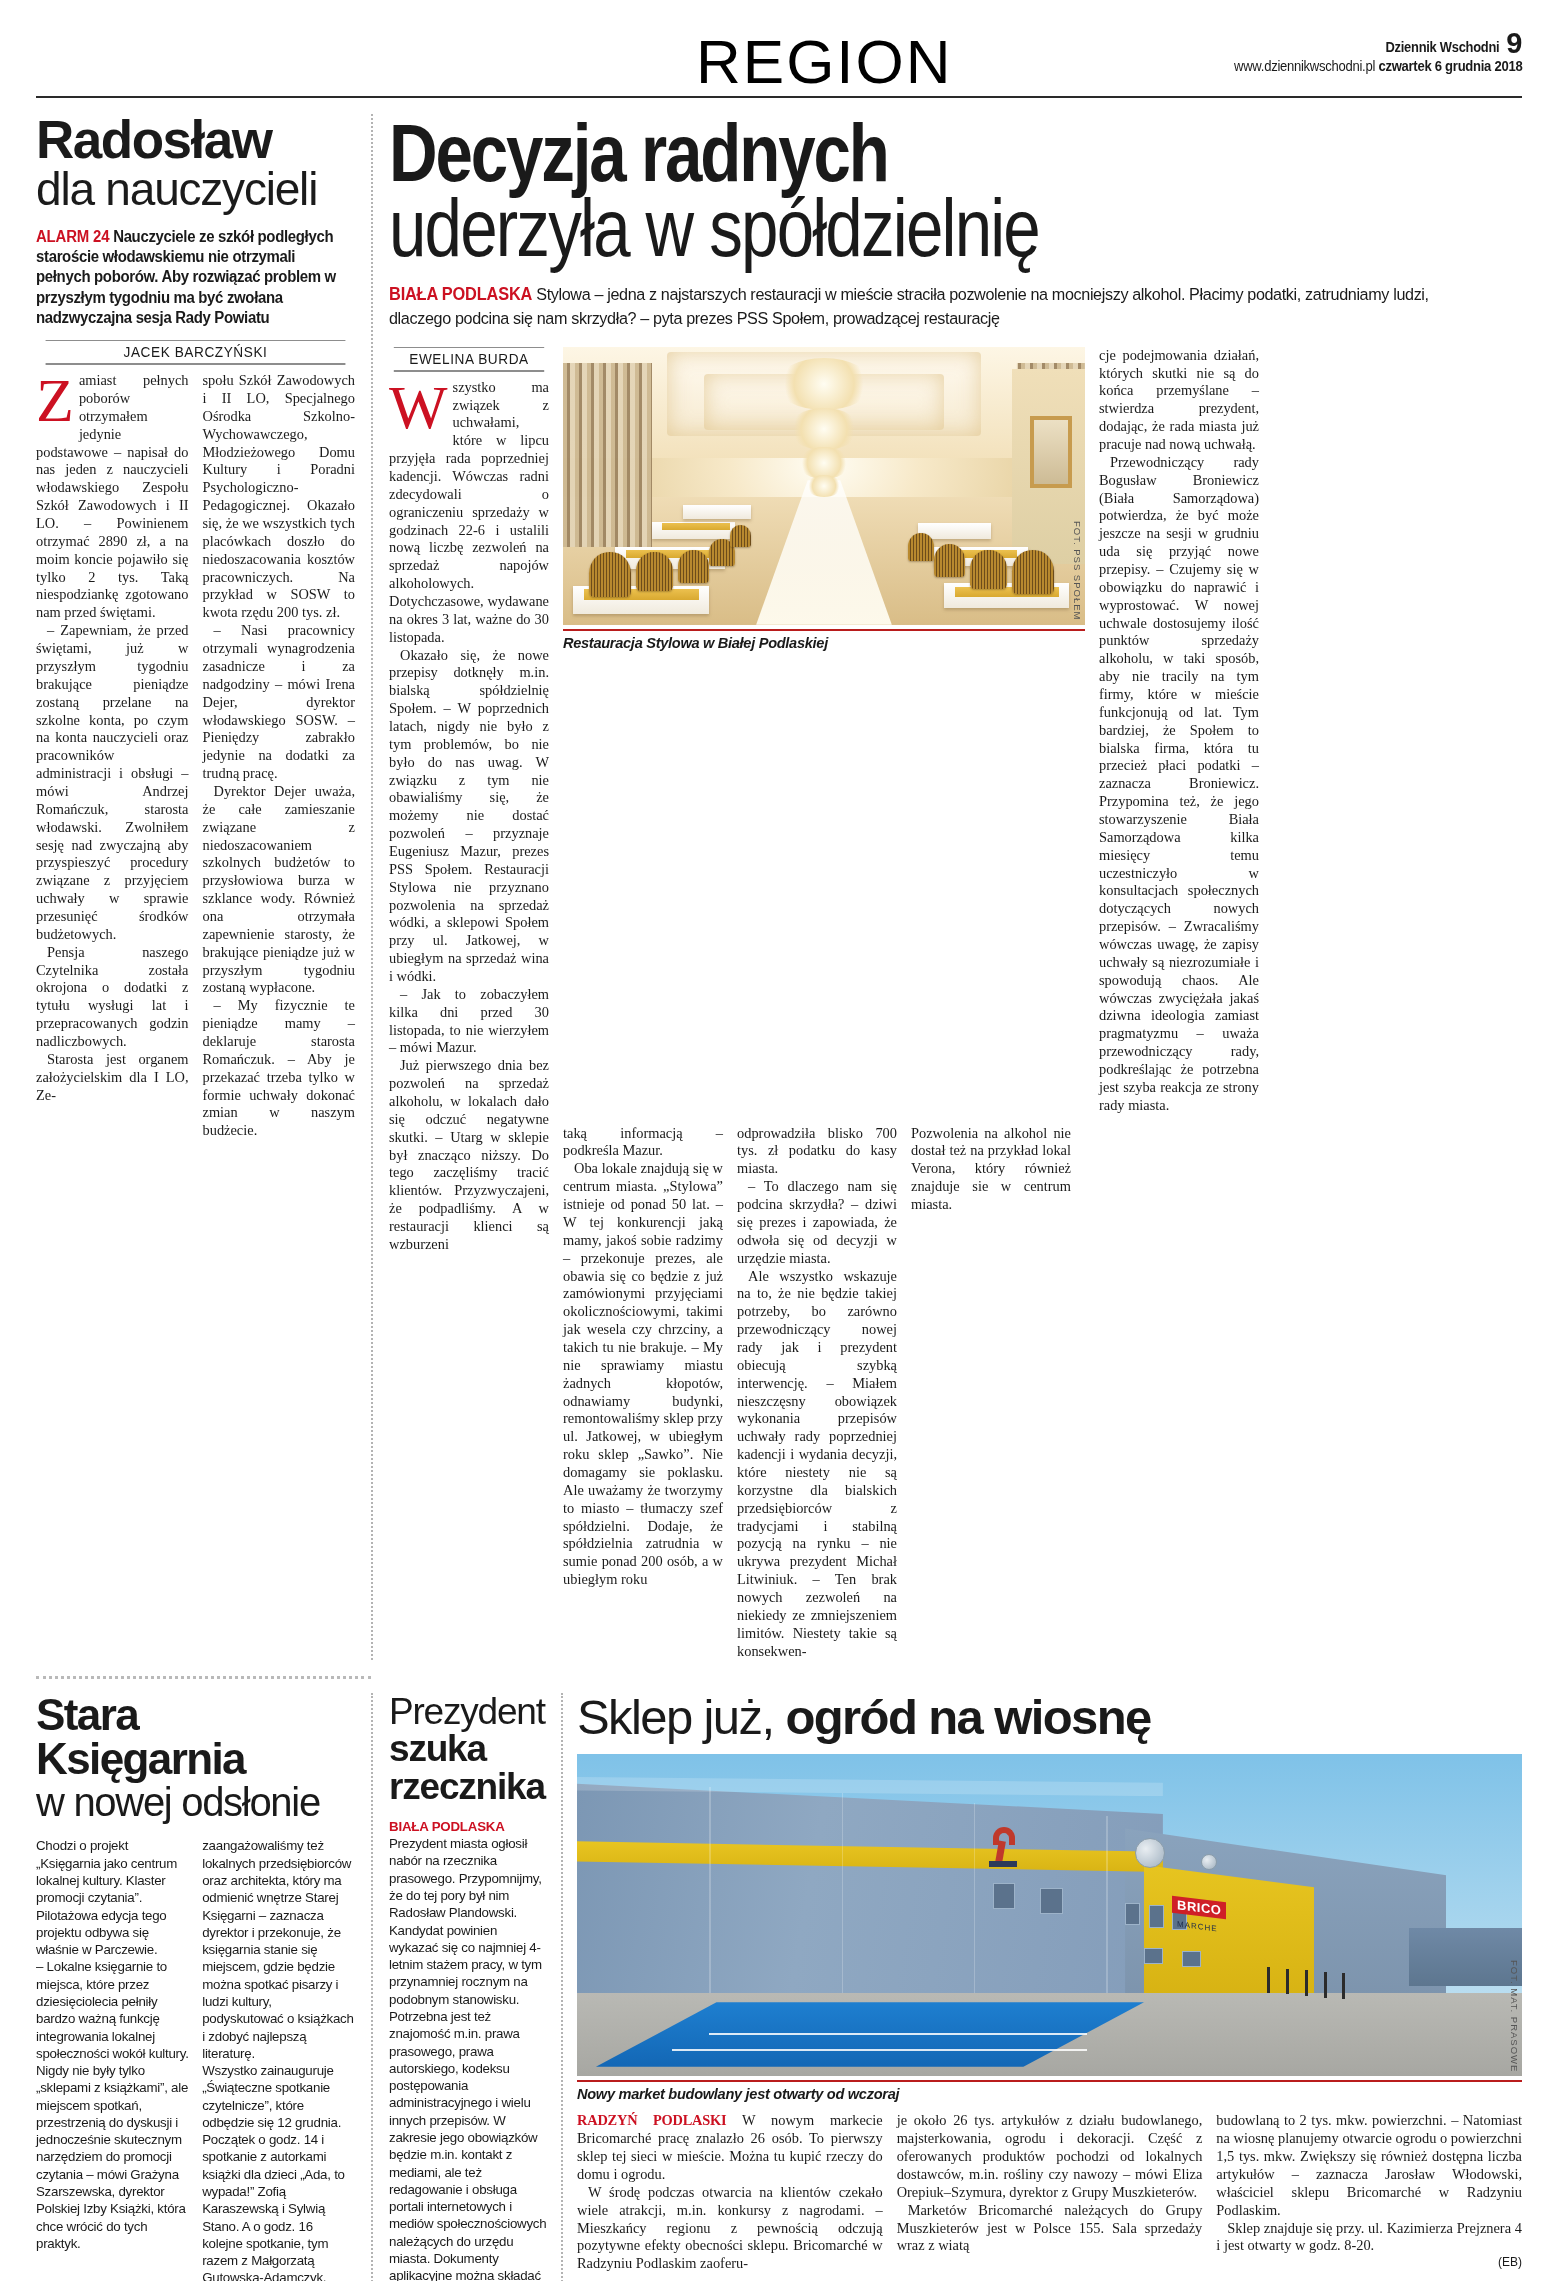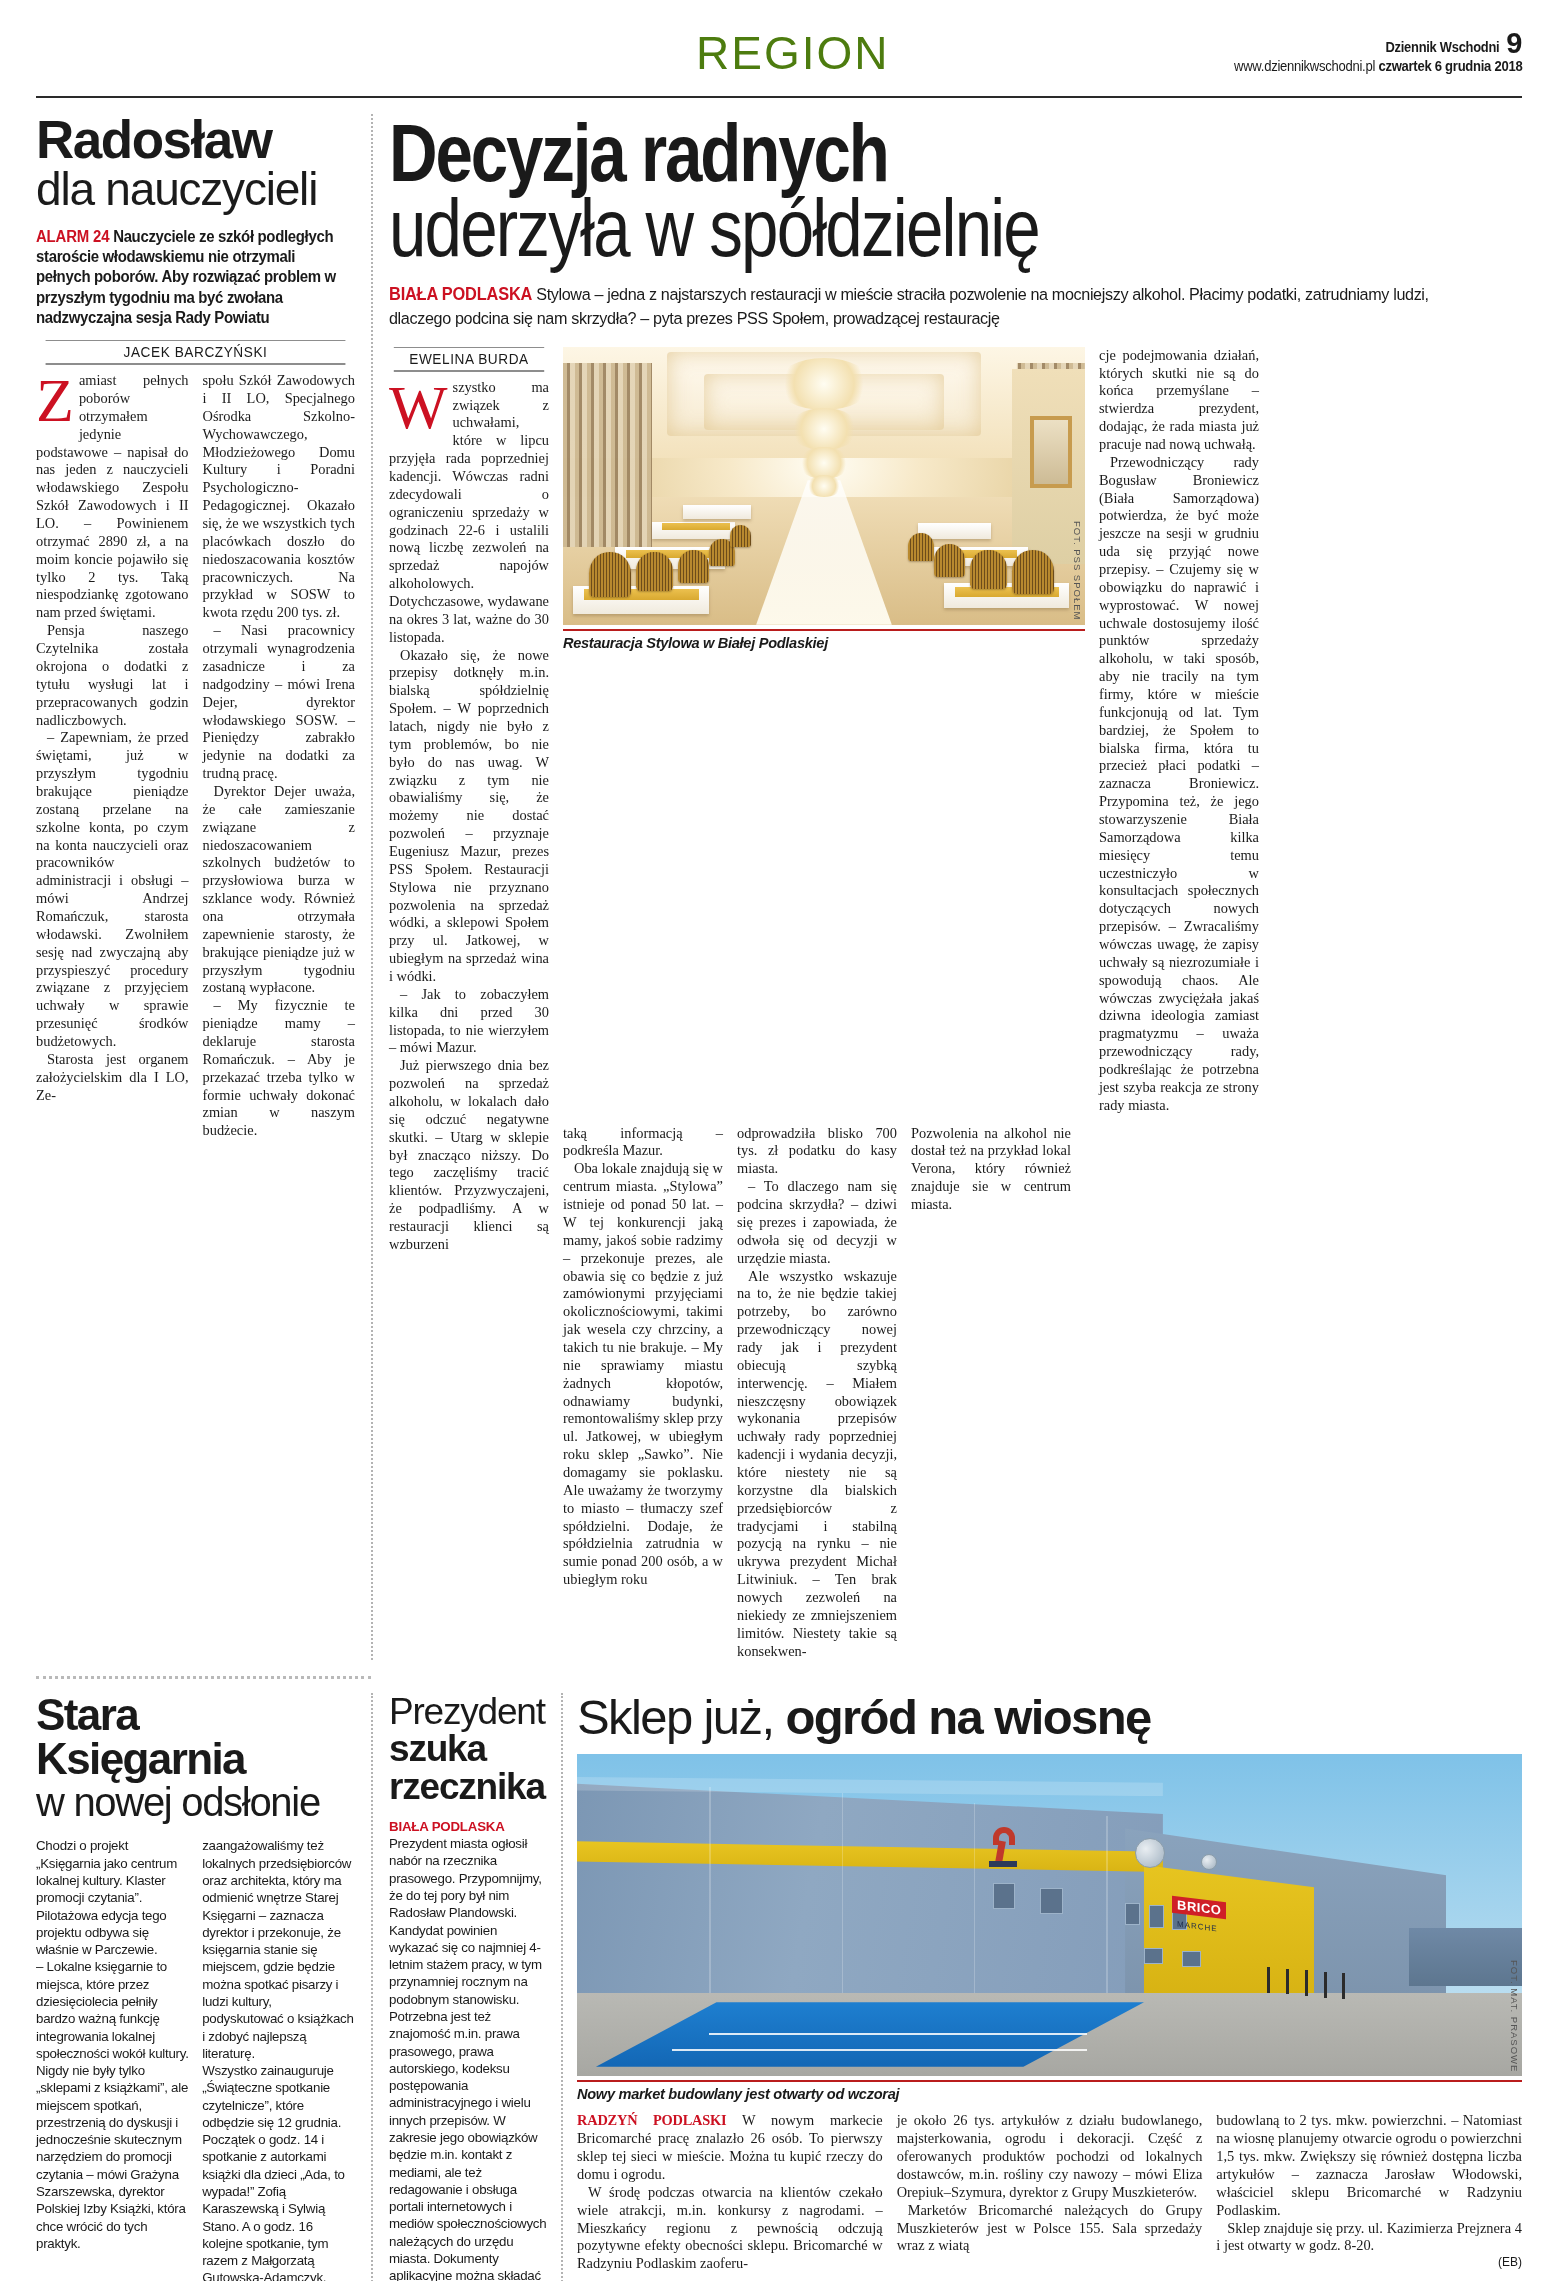--- a/index.html
+++ b/index.html
@@ -24,23 +24,23 @@
   .masthead {
     position: relative;
     height: 92px;
   }
   .section-word {
     position: absolute;
     left: 660px;
     top: 26px;
     font-family: "Liberation Sans", sans-serif;
     font-weight: 300;
-    font-size: 46px;
+    font-size: 62px;
     letter-spacing: 2px;
-    color: #4d7c0f;
+    color: #000000;
   }
   .mast-right {
     position: absolute;
     right: 0;
     top: 32px;
     text-align: right;
     font-family: "Liberation Sans", sans-serif;
   }
   .mast-line1 {
     font-size: 15px;
@@ -441,22 +441,22 @@
       <h1 class="hl-bold">Radosław</h1>
       <h1 class="hl-light">dla nauczycieli</h1>
 
       <p class="lede" style="margin-top:14px;"><span class="city">ALARM 24</span><span> Nauczyciele ze szkół podległych staroście włodawskiemu nie otrzymali pełnych poborów. Aby rozwiązać problem w przyszłym tygodniu ma być zwołana nadzwyczajna sesja Rady Powiatu</span></p>
 
       <div class="byline">JACEK BARCZYŃSKI</div>
 
       <div class="a1-cols">
         <div class="a1-c txtcols">
           <p class="first"><span class="dropcap">Z</span><span>amiast pełnych poborów otrzymałem jedynie podstawowe – napisał do nas jeden z nauczycieli włodawskiego Zespołu Szkół Zawodowych i II LO. – Powinienem otrzymać 2890 zł, a na moim koncie pojawiło się tylko 2 tys. Taką niespodziankę zgotowano nam przed świętami.</span></p>
+          <p>– Zapewniam, że przed świętami, już w przyszłym tygodniu brakujące pieniądze zostaną przelane na szkolne konta, po czym na konta nauczycieli oraz pracowników administracji i obsługi – mówi Andrzej Romańczuk, starosta włodawski. Zwolniłem sesję nad zwyczajną aby przyspieszyć procedury związane z przyjęciem uchwały w sprawie przesunięć środków budżetowych.</p>
           <p>Pensja naszego Czytelnika została okrojona o dodatki z tytułu wysługi lat i przepracowanych godzin nadliczbowych.</p>
-          <p>– Zapewniam, że przed świętami, już w przyszłym tygodniu brakujące pieniądze zostaną przelane na szkolne konta, po czym na konta nauczycieli oraz pracowników administracji i obsługi – mówi Andrzej Romańczuk, starosta włodawski. Zwolniłem sesję nad zwyczajną aby przyspieszyć procedury związane z przyjęciem uchwały w sprawie przesunięć środków budżetowych.</p>
           <p>Starosta jest organem założycielskim dla I LO, Ze-</p>
         </div>
         <div class="a1-c txtcols">
           <p class="first">społu Szkół Zawodowych i II LO, Specjalnego Ośrodka Szkolno-Wychowawczego, Młodzieżowego Domu Kultury i Poradni Psychologiczno-Pedagogicznej. Okazało się, że we wszystkich tych placówkach doszło do niedoszacowania kosztów pracowniczych. Na przykład w SOSW to kwota rzędu 200 tys. zł.</p>
           <p>– Nasi pracownicy otrzymali wynagrodzenia zasadnicze i za nadgodziny – mówi Irena Dejer, dyrektor włodawskiego SOSW. – Pieniędzy zabrakło jedynie na dodatki za trudną pracę.</p>
           <p>Dyrektor Dejer uważa, że całe zamieszanie związane z niedoszacowaniem szkolnych budżetów to przysłowiowa burza w szklance wody. Również ona otrzymała zapewnienie starosty, że brakujące pieniądze już w przyszłym tygodniu zostaną wypłacone.</p>
           <p>– My fizycznie te pieniądze mamy – deklaruje starosta Romańczuk. – Aby je przekazać trzeba tylko w formie uchwały dokonać zmian w naszym budżecie.</p>
         </div>
       </div>
     </div>

